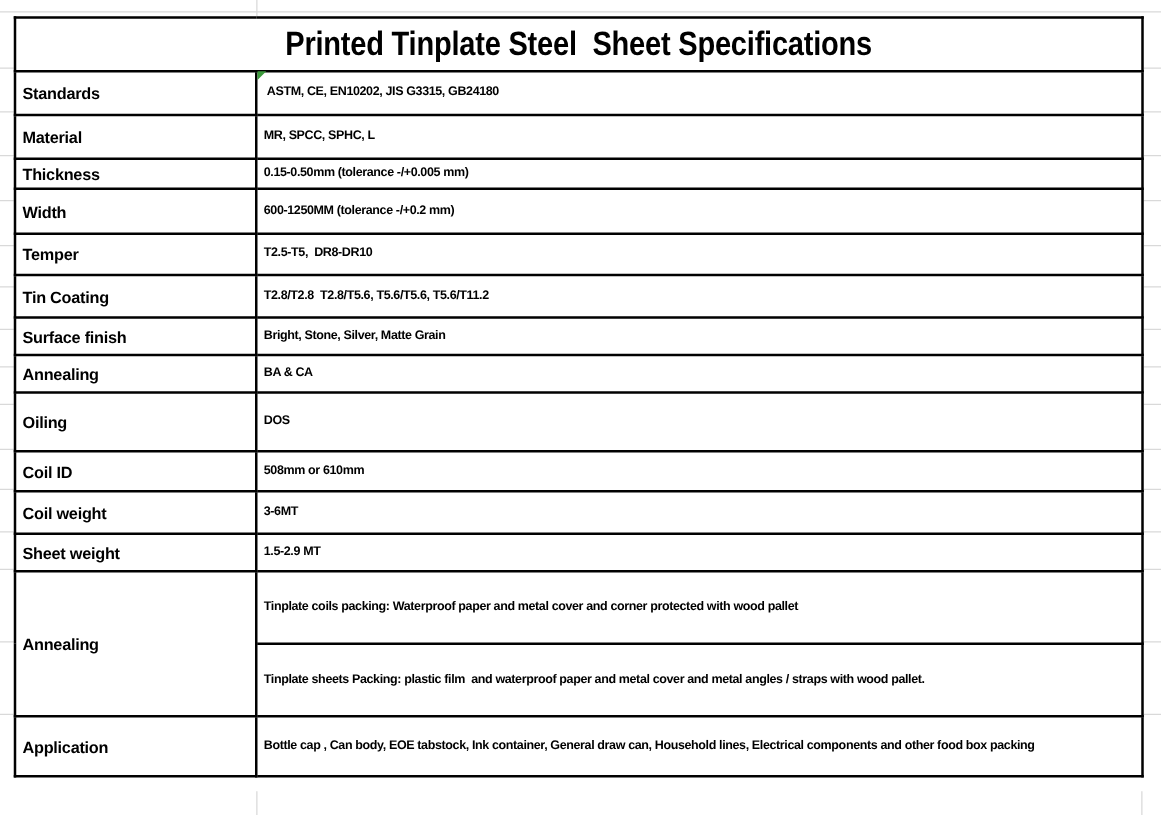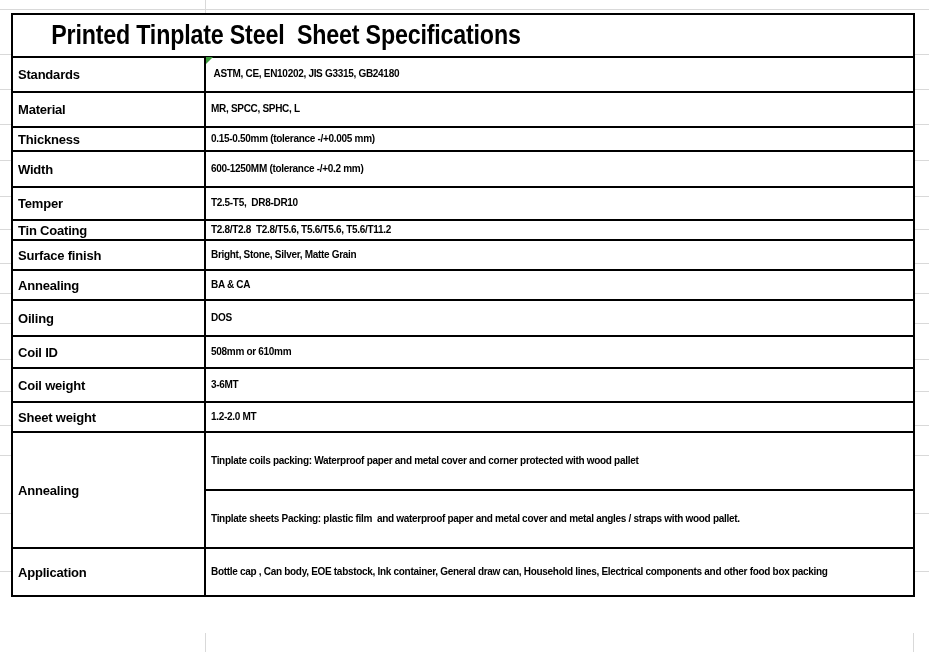--- a/index.html
+++ b/index.html
@@ -30,21 +30,21 @@
     font-size: 13px;
     letter-spacing: -0.2px;
     white-space: pre-wrap;
   }
   td.value {
     font-size: 10px;
     letter-spacing: -0.3px;
     white-space: pre-wrap;
     line-height: 1.42;
   }
-  tr.title-row td { padding: 0; }
+  tr.title-row td { text-align: center; padding: 0; }
   .title-text {
     display: inline-block;
     font-size: 27px;
     font-weight: bold;
     letter-spacing: -0.2px;
     white-space: pre;
     transform: scaleX(0.86);
     transform-origin: 50% 50%;
   }
   .error-triangle {
@@ -121,47 +121,47 @@
         <td class="value">0.15-0.50mm (tolerance -/+0.005 mm)</td>
       </tr>
       <tr style="height:36px">
         <td class="label">Width</td>
         <td class="value">600-1250MM (tolerance -/+0.2 mm)</td>
       </tr>
       <tr style="height:33px">
         <td class="label">Temper</td>
         <td class="value">T2.5-T5,  DR8-DR10</td>
       </tr>
-      <tr style="height:20px">
+      <tr style="height:34px">
         <td class="label">Tin Coating</td>
         <td class="value">T2.8/T2.8  T2.8/T5.6, T5.6/T5.6, T5.6/T11.2</td>
       </tr>
       <tr style="height:30px">
         <td class="label">Surface finish</td>
         <td class="value">Bright, Stone, Silver, Matte Grain</td>
       </tr>
       <tr style="height:30px">
         <td class="label">Annealing</td>
         <td class="value">BA &amp; CA</td>
       </tr>
-      <tr style="height:36px">
+      <tr style="height:47px">
         <td class="label">Oiling</td>
         <td class="value">DOS</td>
       </tr>
       <tr style="height:32px">
         <td class="label">Coil ID</td>
         <td class="value">508mm or 610mm</td>
       </tr>
       <tr style="height:34px">
         <td class="label">Coil weight</td>
         <td class="value">3-6MT</td>
       </tr>
       <tr style="height:30px">
         <td class="label">Sheet weight</td>
-        <td class="value">1.2-2.0 MT</td>
+        <td class="value">1.5-2.9 MT</td>
       </tr>
       <tr style="height:58px">
         <td class="label" rowspan="2">Annealing</td>
         <td class="value">Tinplate coils packing: Waterproof paper and metal cover and corner protected with wood pallet</td>
       </tr>
       <tr style="height:58px">
         <td class="value">Tinplate sheets Packing: plastic film  and waterproof paper and metal cover and metal angles / straps with wood pallet.</td>
       </tr>
       <tr style="height:48px">
         <td class="label">Application</td>

